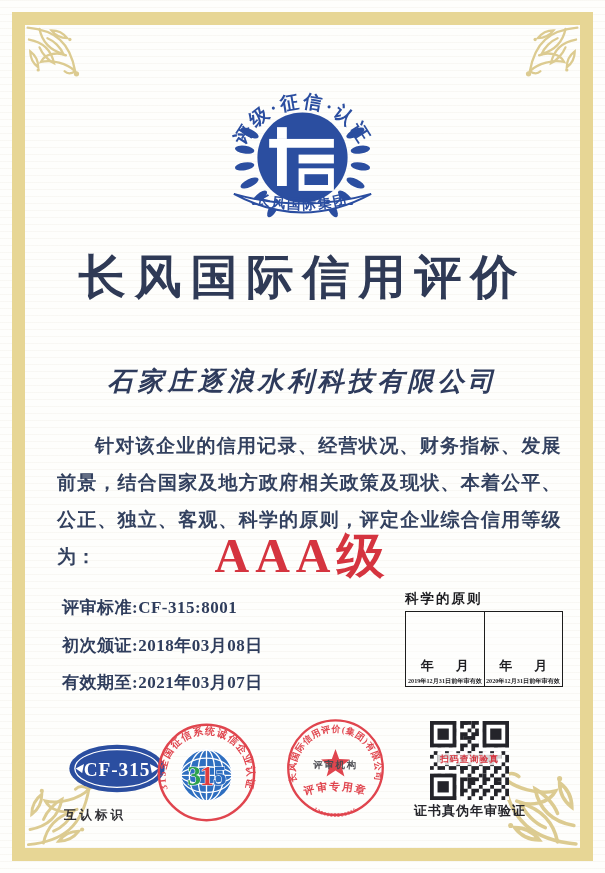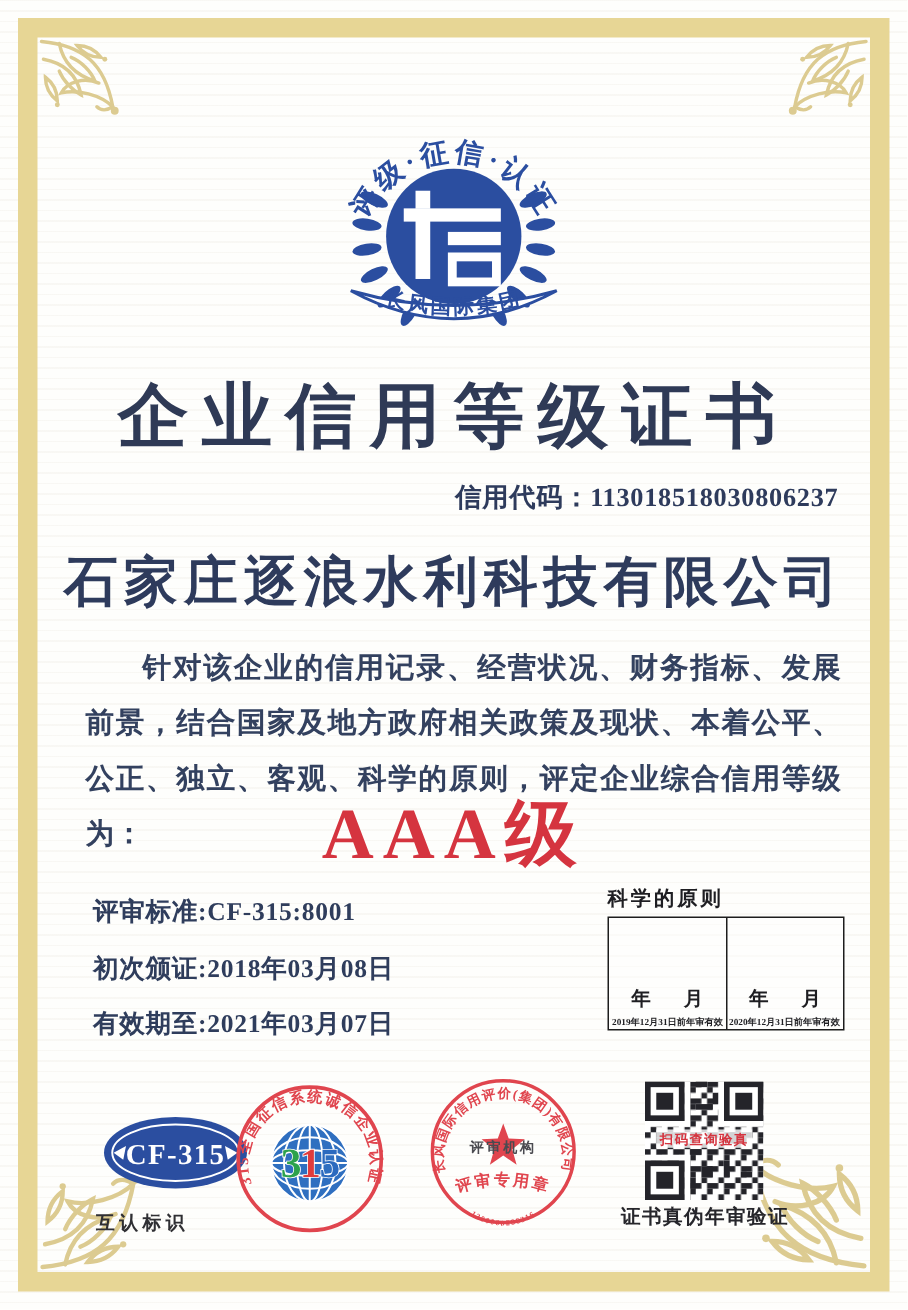--- a/index.html
+++ b/index.html
@@ -15,22 +15,22 @@
   .fl-tl{top:25px;left:25px;width:66px;height:66px;}
   .fl-tr{top:25px;right:25px;width:66px;height:66px;transform:scaleX(-1);}
   .fl-bl{bottom:25px;left:25px;width:84px;height:84px;transform:scaleY(-1);}
   .fl-br{bottom:25px;right:25px;width:102px;height:102px;transform:scale(-1,-1);}
 
   .logo{left:50%;top:84px;transform:translateX(-50%);width:225px;height:152px;}
 
   .title{top:246px;left:0;width:100%;text-align:center;font-size:47px;font-weight:bold;
     color:#2f3a56;letter-spacing:9px;white-space:nowrap;}
   .credit{top:319px;right:46px;font-size:17.5px;font-weight:bold;color:#2e3b5c;letter-spacing:.5px;}
-  .company{top:364px;left:0;width:100%;text-align:center;font-size:36px;font-weight:bold;
-    color:#2e3b5c;letter-spacing:4px;white-space:nowrap;}
+  .company{top:364px;left:0;width:100%;text-align:center;font-size:26px;font-weight:bold;
+    color:#2e3b5c;letter-spacing:4px;white-space:nowrap;font-style:italic;}
   .para{top:427px;left:57px;right:44px;font-size:19px;line-height:37px;text-align:justify;
     text-indent:2em;font-weight:bold;color:#33415f;letter-spacing:.5px;}
   .rating{top:524px;left:0;width:100%;text-align:center;font-size:48px;font-weight:bold;
     color:#d5343f;letter-spacing:6px;}
   .details{top:589px;left:62px;font-size:17px;font-weight:bold;color:#2f3d5c;
     line-height:37.5px;letter-spacing:.5px;}
 
   .annual{left:405px;top:590px;width:158px;color:#1e1e22;}
   .annual-title{font-size:13.5px;font-weight:bold;letter-spacing:2px;margin-bottom:3px;}
   .annual-table{display:flex;border:1.5px solid #1d1d1d;height:74px;background:rgba(255,255,255,.4);}
@@ -128,22 +128,21 @@
         <rect x="108" y="72" width="36" height="9"></rect>
         <rect x="111" y="89" width="30" height="17" fill="none" stroke="#ffffff" stroke-width="6"></rect>
       </g>
 
       <path d="M 42,112 Q 112,150 182,112 Q 112,132 42,112 Z" fill="#ffffff" stroke="#2b4ea0" stroke-width="2"></path>
       <text font-size="14" font-weight="bold" fill="#2b4ea0" letter-spacing="2">
         <textPath href="#bannerArc" startOffset="50%" text-anchor="middle">长风国际集团</textPath>
       </text>
     </svg>
 
-    <div class="abs title">企业信用等级证书</div>
-    <div class="abs credit">信用代码：113018518030806237</div>
+    <div class="abs title">长风国际信用评价</div>
     <div class="abs company">石家庄逐浪水利科技有限公司</div>
     <div class="abs para">针对该企业的信用记录、经营状况、财务指标、发展前景，结合国家及地方政府相关政策及现状、本着公平、公正、独立、客观、科学的原则，评定企业综合信用等级为：</div>
     <div class="abs rating">AAA级</div>
 
     <div class="abs details">
       <div>评审标准:CF-315:8001</div>
       <div>初次颁证:2018年03月08日</div>
       <div>有效期至:2021年03月07日</div>
     </div>
 

